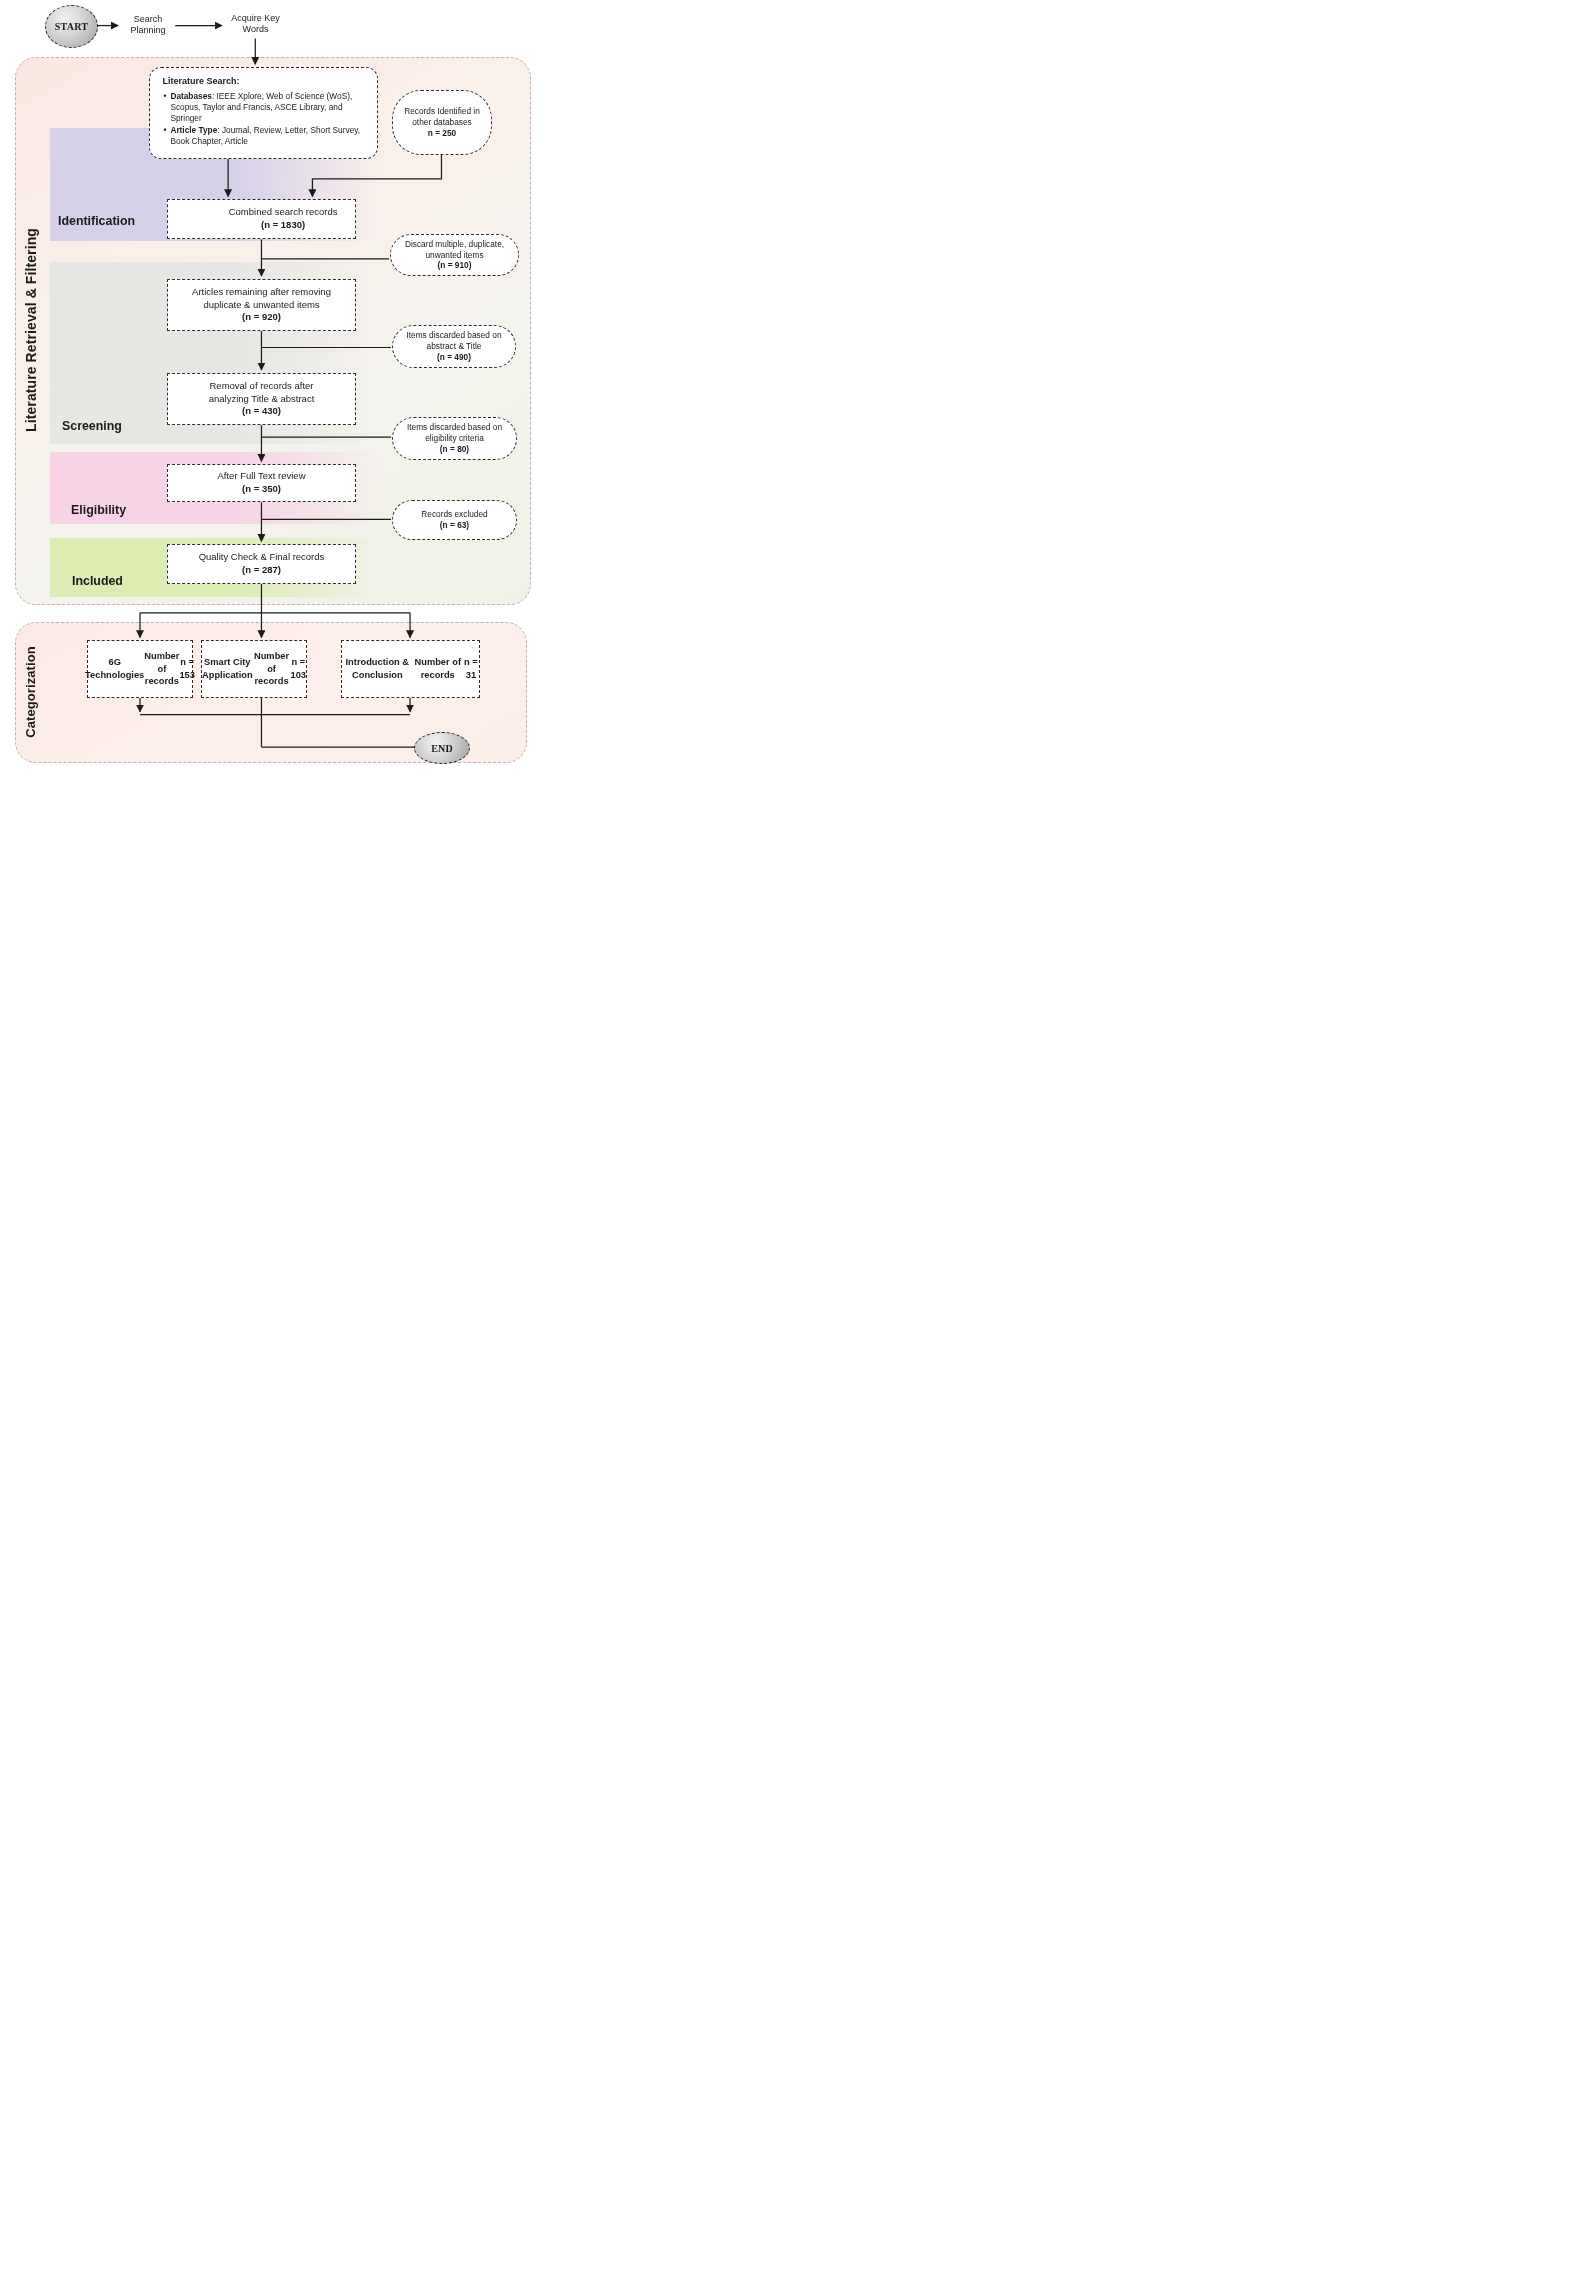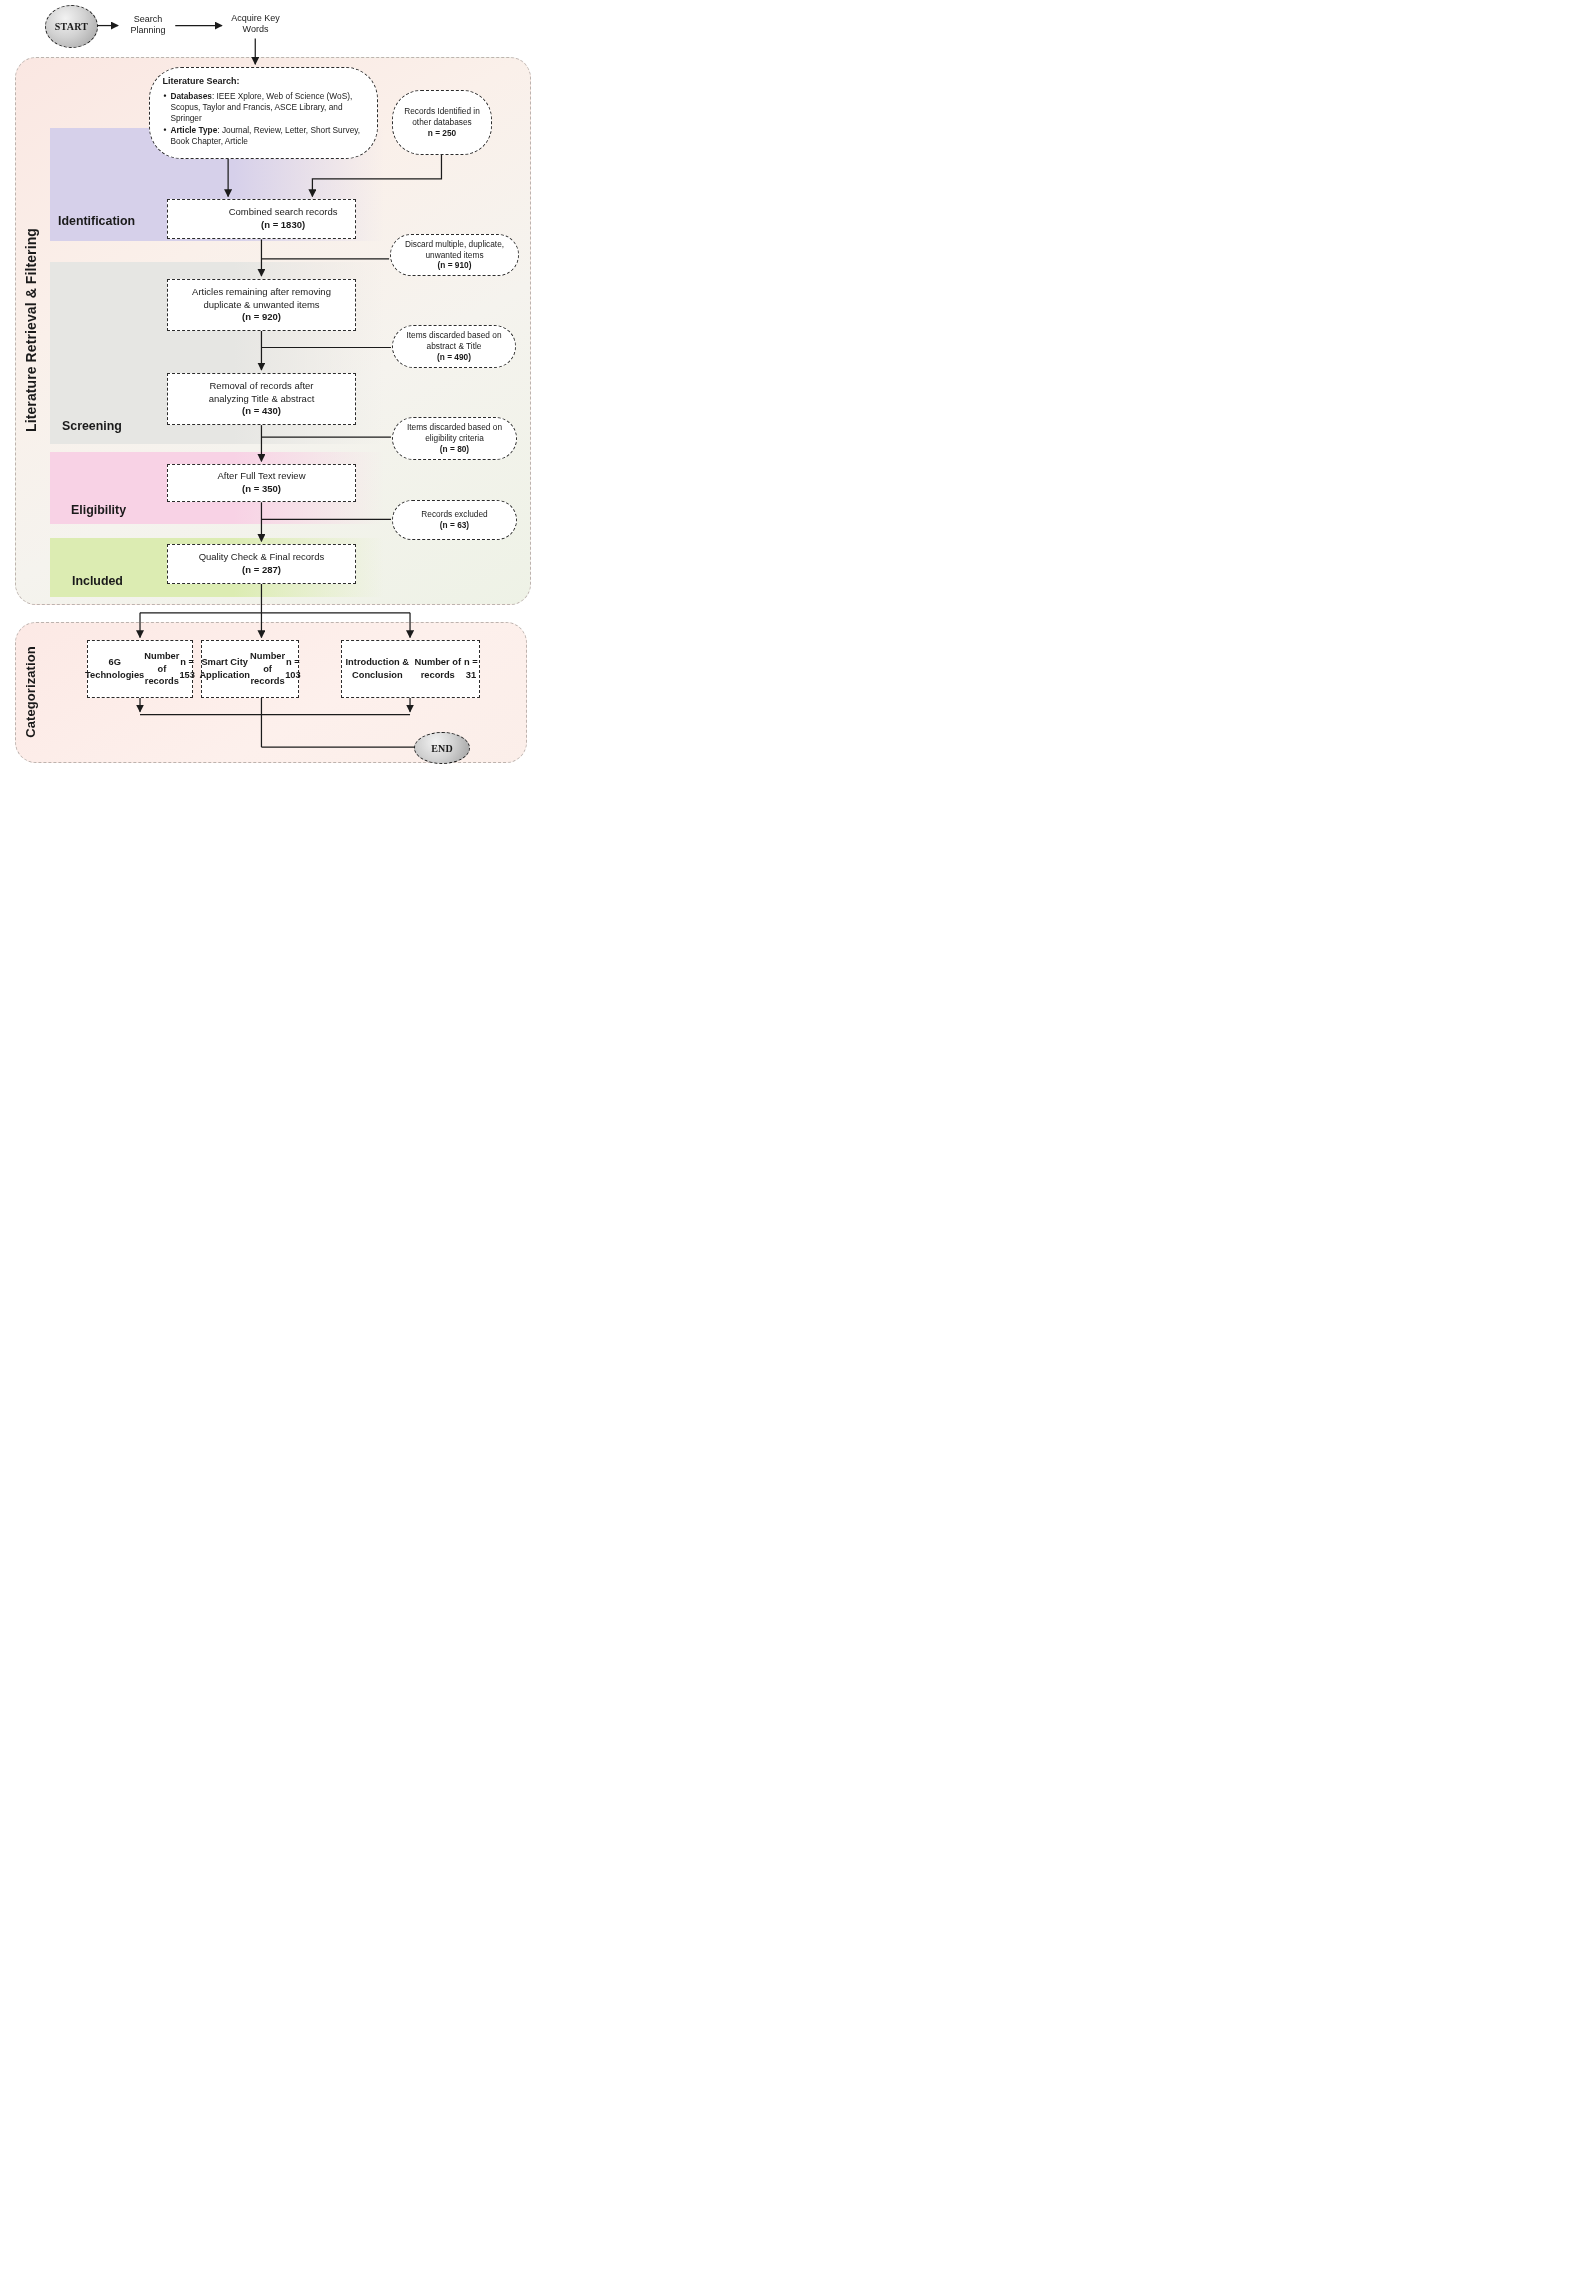--- a/index.html
+++ b/index.html
@@ -41,21 +41,21 @@
   .flow-box .n{font-weight:700;}
   
   .side-node{
     position:absolute;border:1.4px dashed #2b2b2b;background:#fff;border-radius:22px;z-index:4;
     display:flex;flex-direction:column;align-items:center;justify-content:center;
     text-align:center;font-size:8.3px;line-height:1.3;padding:2.9px 5.7px;box-sizing:border-box;
   }
   .side-node .n{font-weight:700;}
   
   #lit-search-box{
-    position:absolute;border:1.4px dashed #2b2b2b;background:#fff;border-radius:32px;z-index:4;
+    position:absolute;border:1.4px dashed #2b2b2b;background:#fff;border-radius:12px;z-index:4;
     padding:7.6px 10.5px 5.7px 12.4px;box-sizing:border-box;font-size:8.3px;line-height:1.32;
   }
   #lit-search-box .title{font-weight:700;font-size:9px;margin-bottom:3.8px;}
   .bullet{position:relative;padding-left:8px;margin-bottom:1px;}
   .bullet::before{content:"\2022";position:absolute;left:1px;font-weight:700;}
   .bullet .lead{font-weight:700;}
   
   .cat-box{
     position:absolute;border:1.4px dashed #2b2b2b;background:#fff;z-index:4;
     display:flex;flex-direction:row;align-items:center;justify-content:center;
@@ -153,21 +153,21 @@
   <div class="flow-box" style="left:167px;top:544px;width:189px;height:40px;">
     <div>Quality Check &amp; Final records</div>
     <div class="n">(n = 287)</div>
   </div>
 
   <div class="cat-box" style="left:87px;top:640px;width:106px;height:58px;">
     <div>6G Technologies</div>
     <div>Number of records</div>
     <div>n = 153</div>
   </div>
-  <div class="cat-box" style="left:201px;top:640px;width:98px;height:58px;">
+  <div class="cat-box" style="left:201px;top:640px;width:106px;height:58px;">
     <div>Smart City Application</div>
     <div>Number of records</div>
     <div>n = 103</div>
   </div>
   <div class="cat-box" style="left:341px;top:640px;width:139px;height:58px;">
     <div>Introduction &amp; Conclusion</div>
     <div>Number of records</div>
     <div>n = 31</div>
   </div>
 

